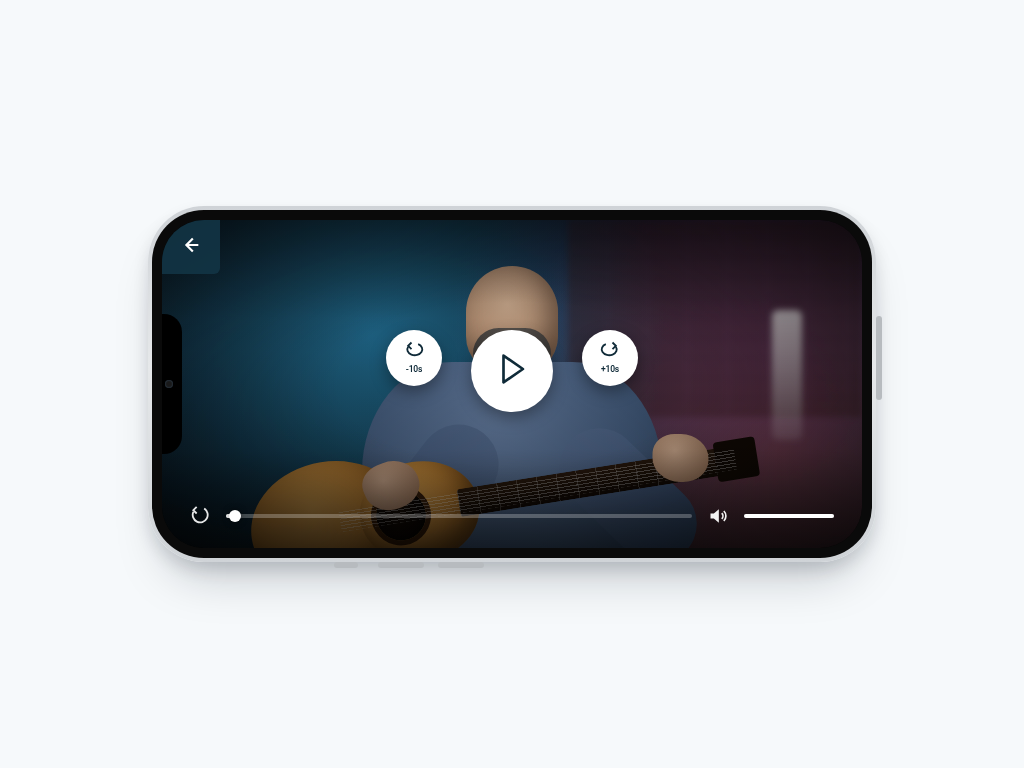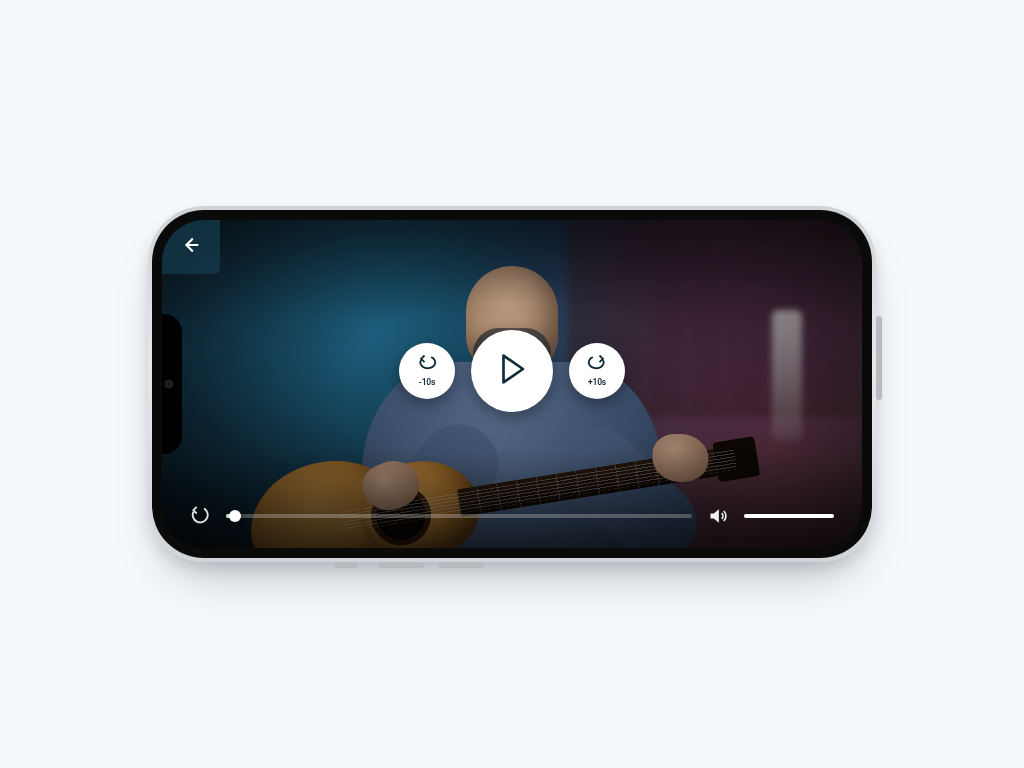--- a/index.html
+++ b/index.html
@@ -279,22 +279,21 @@
     cursor: pointer;
   }
   .back-btn svg { width: 22px; height: 22px; stroke: #fff; stroke-width: 2.4; fill: none; }
 
   .center-controls {
     position: absolute;
     left: 50%;
     top: 46%;
     transform: translate(-50%, -50%);
     display: flex;
-    align-items: center;
-    gap: 16px;
+    gap: 29px;
     pointer-events: auto;
   }
   .ctrl {
     width: 56px;
     height: 56px;
     border-radius: 50%;
     background: #fff;
     display: flex;
     flex-direction: column;
     align-items: center;

